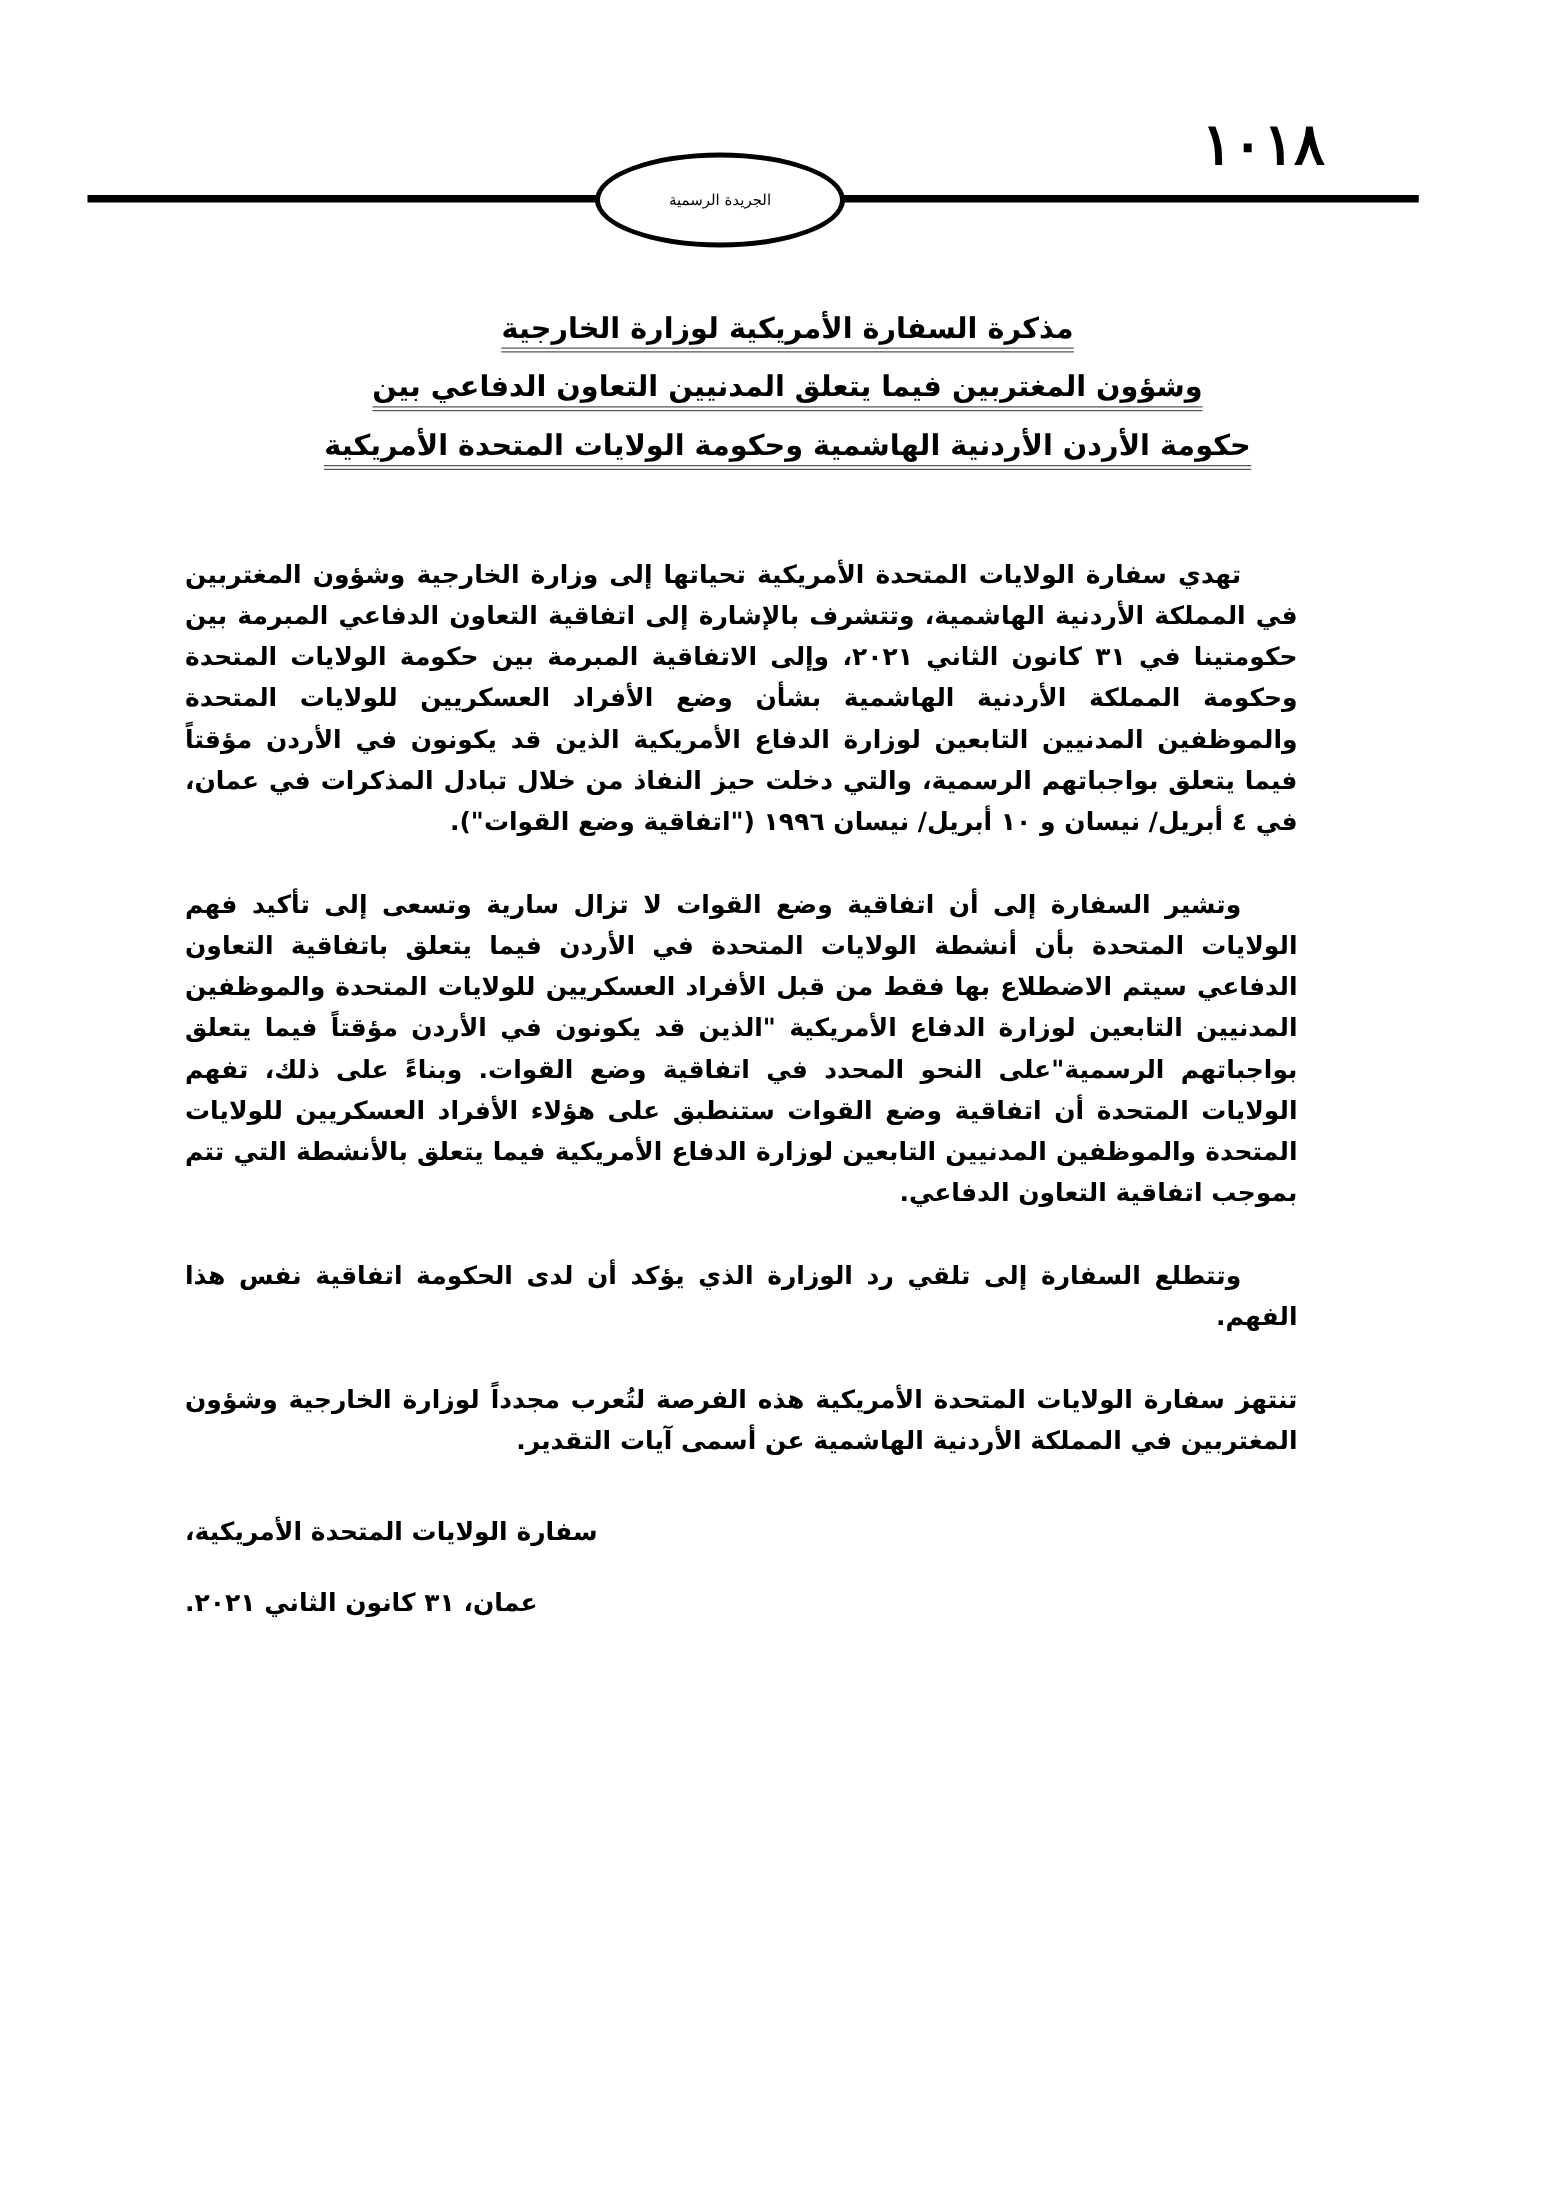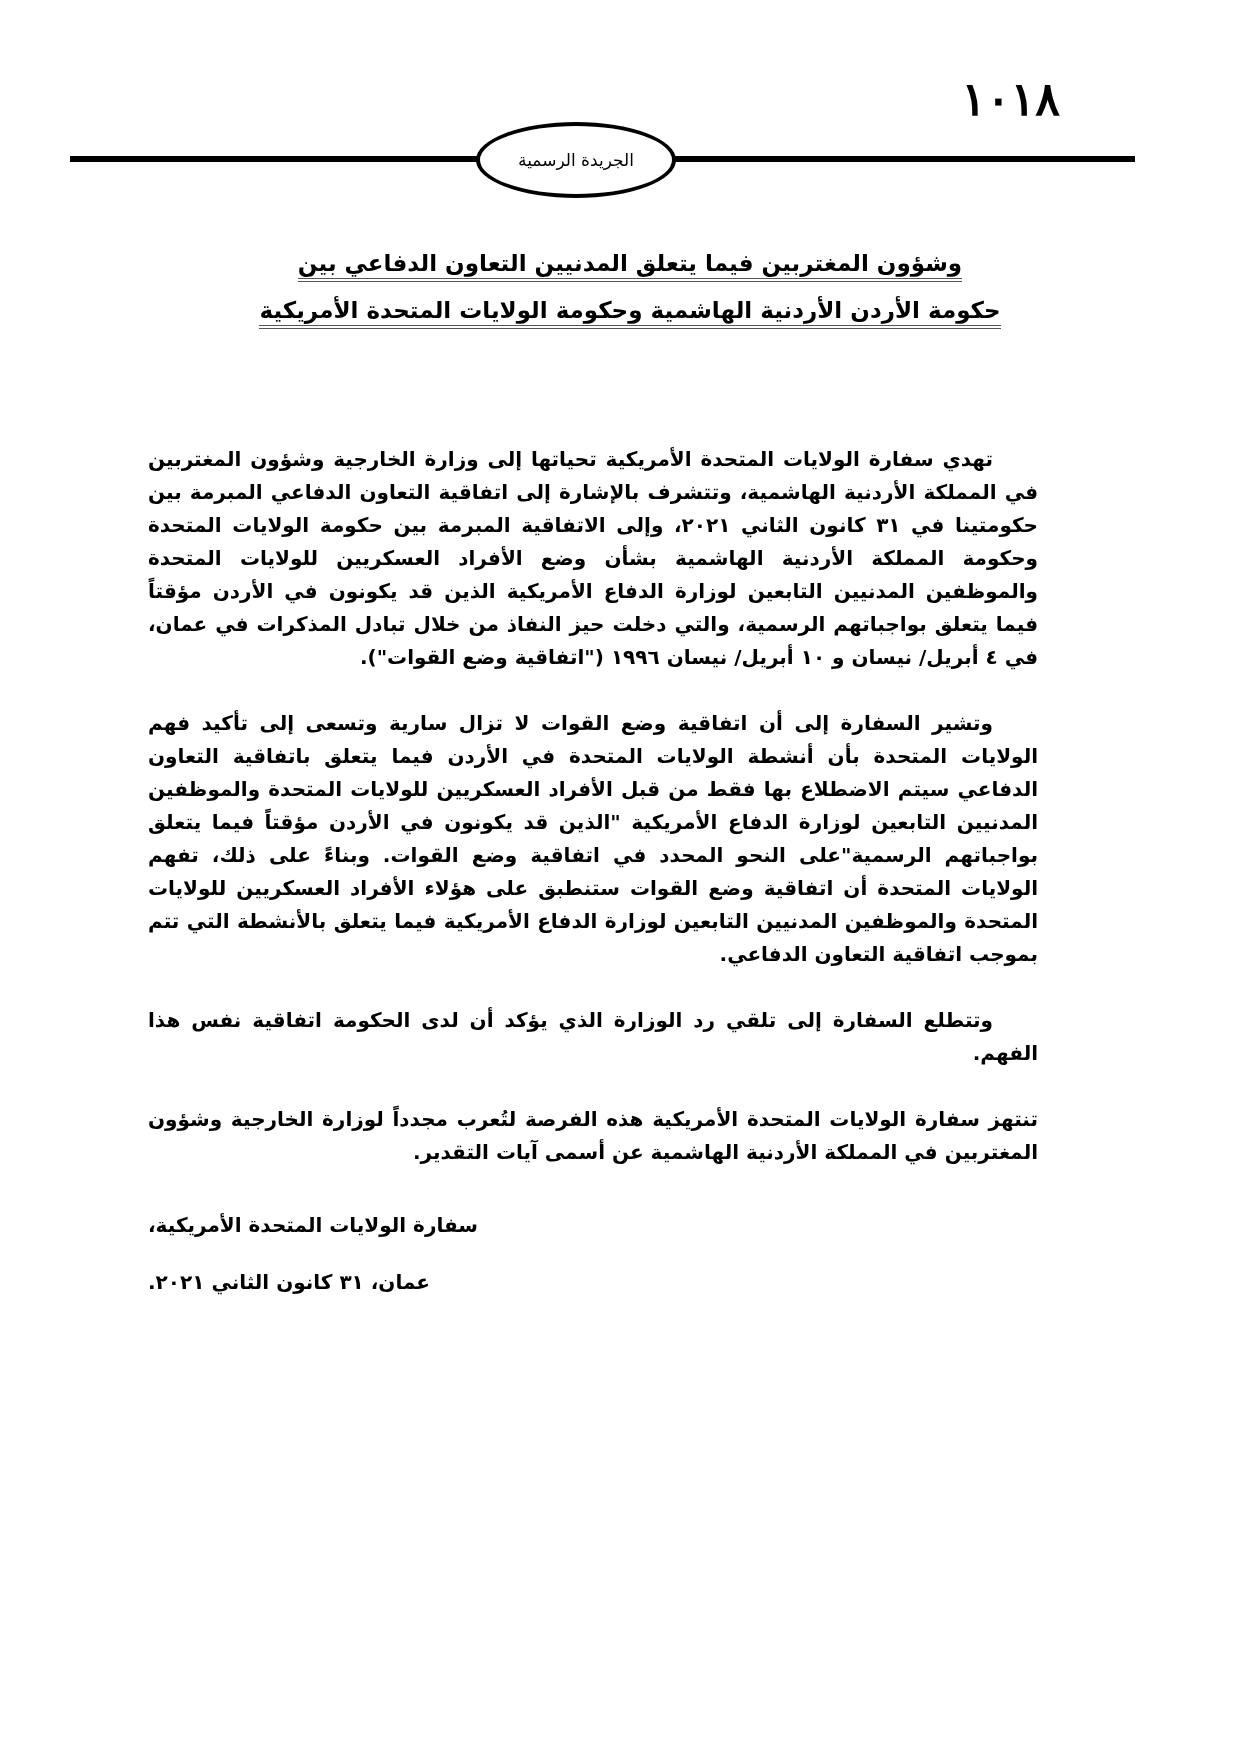--- a/index.html
+++ b/index.html
@@ -1,26 +1,26 @@
 <!DOCTYPE html>
 <html><head>
   <meta charset="utf-8">
   <style>
     html, body { margin: 0; padding: 0; background: #ffffff; }
     body { width: 1241px; height: 1755px; position: relative; overflow: hidden;
            font-family: "DejaVu Sans", sans-serif; color: #000; }
-    .page-number { position: absolute; top: 72px; left: 940px; width: 120px; text-align: right;
+    .page-number { position: absolute; top: 88px; left: 940px; width: 120px; text-align: right;
                    font-family: "DejaVu Serif", serif; font-size: 46px; font-weight: bold; letter-spacing: 2px; direction: rtl; }
     .header-rule { position: absolute; top: 156px; height: 6px; background: #000; }
     .header-rule.left { left: 70px; width: 410px; }
     .header-rule.right { left: 675px; width: 460px; }
     .gazette-oval { position: absolute; left: 476px; top: 122px; width: 200px; height: 76px;
                     border: 4px solid #000; border-radius: 50%; box-sizing: border-box;
                     display: flex; align-items: center; justify-content: center; background: #fff; }
-    .gazette-oval span { font-size: 17px; direction: rtl; }
+    .gazette-oval span { font-size: 12px; direction: rtl; }
     .titles { position: absolute; top: 240px; left: 180px; width: 900px; text-align: center; direction: rtl; }
     .titles .title-line { display: block; font-weight: bold; font-size: 23px; line-height: 47px; }
     .titles .title-line span { border-bottom: 4px double #555; padding-bottom: 2px; }
     .body-text { position: absolute; top: 427px; left: 148px; width: 890px; direction: rtl; text-align: justify;
                  font-weight: bold; font-size: 20px; line-height: 33px; }
     .para { margin: 16px 0 33px 0; text-align-last: right; }
     .para.indent { text-indent: 45px; }
     .signature { position: absolute; left: 148px; width: 890px; direction: rtl; text-align: left;
                  font-weight: bold; font-size: 20px; }
     .signature.one { top: 1213px; }
@@ -31,20 +31,21 @@
 
 <div class="page-number">١٠١٨</div>
 
 <div class="header-rule left"></div>
 <div class="header-rule right"></div>
 <div class="gazette-oval">
   <span>الجريدة الرسمية</span>
 </div>
 
 <div class="titles">
+  <div class="title-line"><span>مذكرة السفارة الأمريكية لوزارة الخارجية</span></div>
   <div class="title-line"><span>وشؤون المغتربين فيما يتعلق المدنيين التعاون الدفاعي بين</span></div>
   <div class="title-line"><span>حكومة الأردن الأردنية الهاشمية وحكومة الولايات المتحدة الأمريكية</span></div>
 </div>
 
 <div class="body-text">
   <p class="para indent">تهدي سفارة الولايات المتحدة الأمريكية تحياتها إلى وزارة الخارجية وشؤون المغتربين في المملكة الأردنية الهاشمية، وتتشرف بالإشارة إلى اتفاقية التعاون الدفاعي المبرمة بين حكومتينا في ٣١ كانون الثاني ٢٠٢١، وإلى الاتفاقية المبرمة بين حكومة الولايات المتحدة وحكومة المملكة الأردنية الهاشمية بشأن وضع الأفراد العسكريين للولايات المتحدة والموظفين المدنيين التابعين لوزارة الدفاع الأمريكية الذين قد يكونون في الأردن مؤقتاً فيما يتعلق بواجباتهم الرسمية، والتي دخلت حيز النفاذ من خلال تبادل المذكرات في عمان، في ٤ أبريل/ نيسان و ١٠ أبريل/ نيسان ١٩٩٦ ("اتفاقية وضع القوات").</p>
   <p class="para indent">وتشير السفارة إلى أن اتفاقية وضع القوات لا تزال سارية وتسعى إلى تأكيد فهم الولايات المتحدة بأن أنشطة الولايات المتحدة في الأردن فيما يتعلق باتفاقية التعاون الدفاعي سيتم الاضطلاع بها فقط من قبل الأفراد العسكريين للولايات المتحدة والموظفين المدنيين التابعين لوزارة الدفاع الأمريكية "الذين قد يكونون في الأردن مؤقتاً فيما يتعلق بواجباتهم الرسمية"على النحو المحدد في اتفاقية وضع القوات. وبناءً على ذلك، تفهم الولايات المتحدة أن اتفاقية وضع القوات ستنطبق على هؤلاء الأفراد العسكريين للولايات المتحدة والموظفين المدنيين التابعين لوزارة الدفاع الأمريكية فيما يتعلق بالأنشطة التي تتم بموجب اتفاقية التعاون الدفاعي.</p>
   <p class="para indent">وتتطلع السفارة إلى تلقي رد الوزارة الذي يؤكد أن لدى الحكومة اتفاقية نفس هذا الفهم.</p>
   <p class="para">تنتهز سفارة الولايات المتحدة الأمريكية هذه الفرصة لتُعرب مجدداً لوزارة الخارجية وشؤون المغتربين في المملكة الأردنية الهاشمية عن أسمى آيات التقدير.</p>
 </div>

